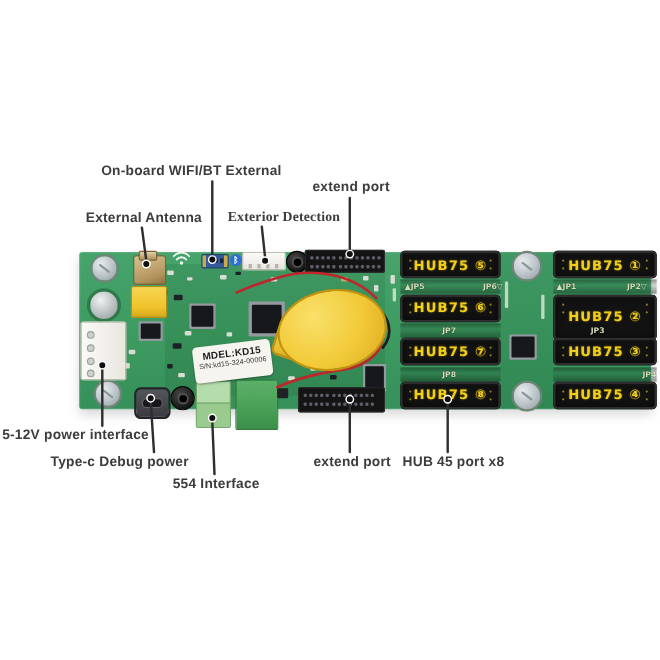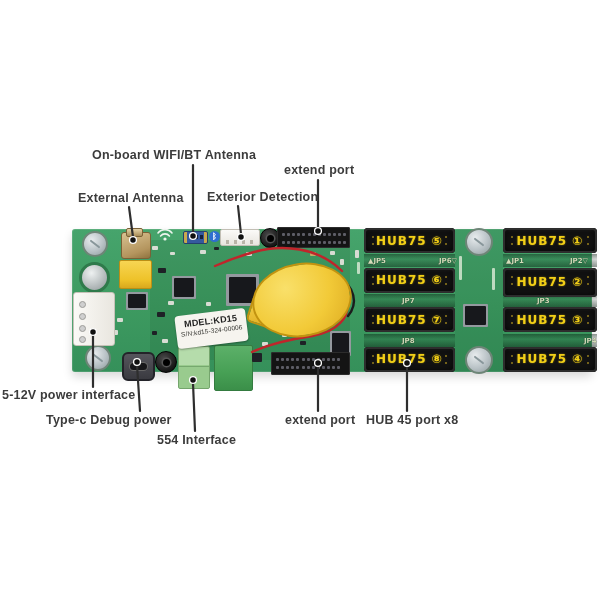--- a/index.html
+++ b/index.html
@@ -5,21 +5,21 @@
   html,body{margin:0;padding:0;}
   body{width:600px;height:600px;background:#ffffff;overflow:hidden;
        font-family:"Liberation Sans",sans-serif;position:relative;}
   .scene{position:absolute;inset:0;}
 
   
   .lbl{position:absolute;font-size:12.5px;font-weight:700;color:#3c3c3c;
        white-space:nowrap;letter-spacing:.2px;z-index:70;}
   #lbl-onboard{left:92px;top:148px;}
   #lbl-external{left:78px;top:191px;}
-  #lbl-exterior{left:207px;top:190px;}
+  #lbl-exterior{left:207px;top:190px;font-family:Liberation Serif, serif;}
   #lbl-extendtop{left:284px;top:163px;}
   #lbl-power{left:2px;top:388px;}
   #lbl-typec{left:46px;top:413px;}
   #lbl-485{left:157px;top:433px;}
   #lbl-extendbottom{left:285px;top:413px;}
   #lbl-hub75{left:366px;top:413px;}
 
   
   .board{position:absolute;left:72px;top:229px;width:520px;height:143px;
          background:linear-gradient(180deg,#46a46c 0%,#3d9a60 55%,#35905a 100%);
@@ -240,21 +240,21 @@
       <span class="hdot" style="left: 30.5px; top: 14px;"></span>
       <span class="hdot" style="left: 35.6px; top: 14px;"></span>
       <span class="hdot" style="left: 40.7px; top: 14px;"></span>
       <span class="hdot" style="left: 45.8px; top: 14px;"></span>
       <span class="hdot" style="left: 50.9px; top: 14px;"></span>
       <span class="hdot" style="left: 56px; top: 14px;"></span>
       <span class="hdot" style="left: 61.1px; top: 14px;"></span>
       <span class="hdot" style="left: 66.2px; top: 14px;"></span>
     </div>
 
-  <div class="lbl" id="lbl-onboard">On-board WIFI/BT Antenna</div>
+  <div class="lbl" id="lbl-onboard">On-board WIFI/BT External</div>
   <div class="lbl" id="lbl-external">External Antenna</div>
   <div class="lbl" id="lbl-exterior">Exterior Detection</div>
   <div class="lbl" id="lbl-extendtop">extend port</div>
   <div class="lbl" id="lbl-power">5-12V power interface</div>
   <div class="lbl" id="lbl-typec">Type-c Debug power</div>
   <div class="lbl" id="lbl-485">554 Interface</div>
   <div class="lbl" id="lbl-extendbottom">extend port</div>
   <div class="lbl" id="lbl-hub75">HUB 45 port x8</div>
 
   <svg class="overlay" width="600" height="600">
@@ -295,21 +295,21 @@
       <span class="pdot" style="left: 84px; top: 8px;"></span>
       <span class="pdot" style="left: 84px; top: 15px;"></span>
     </div>
     <div class="port" style="left: 364px; top: 267.5px; width: 91px; height: 25px;">
       <span class="ptxt">HUB75 ⑥</span>
       <span class="pdot" style="left: 8px; top: 8px;"></span>
       <span class="pdot" style="left: 8px; top: 15px;"></span>
       <span class="pdot" style="left: 81px; top: 8px;"></span>
       <span class="pdot" style="left: 81px; top: 15px;"></span>
     </div>
-    <div class="port" style="left: 503px; top: 267.5px; width: 94px; height: 29px;">
+    <div class="port" style="left: 503px; top: 267.5px; width: 94px; height: 41px;">
       <span class="ptxt">HUB75 ②</span>
       <span class="pdot" style="left: 8px; top: 8px;"></span>
       <span class="pdot" style="left: 8px; top: 15px;"></span>
       <span class="pdot" style="left: 84px; top: 8px;"></span>
       <span class="pdot" style="left: 84px; top: 15px;"></span>
     </div>
     <div class="port" style="left: 364px; top: 307px; width: 91px; height: 25px;">
       <span class="ptxt">HUB75 ⑦</span>
       <span class="pdot" style="left: 8px; top: 8px;"></span>
       <span class="pdot" style="left: 8px; top: 15px;"></span>

